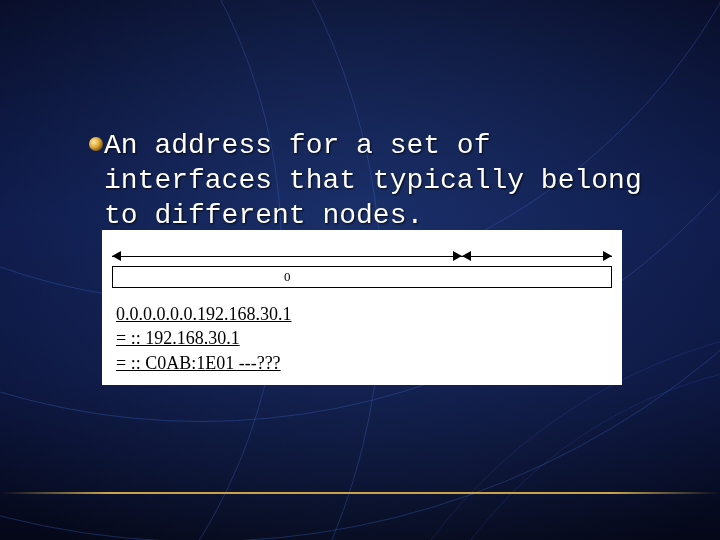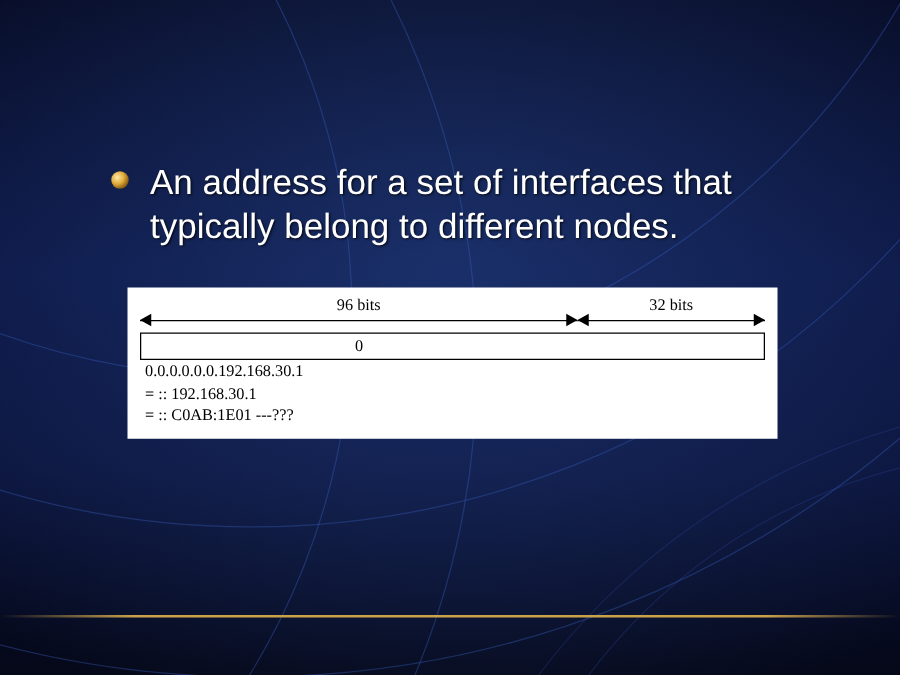--- a/index.html
+++ b/index.html
@@ -48,21 +48,22 @@
     letter-spacing: 1px;
   }
 
   .bullet-row {
     position: absolute;
     top: 128px;
     left: 88px;
     right: 60px;
     display: flex;
     align-items: flex-start;
-    gap: 16px;
+    gap: 0;
+    font-family: Liberation Mono, monospace;
   }
   .bullet-icon {
     flex: 0 0 auto;
     margin-top: 8px;
   }
   .bullet-text {
     font-size: 28px;
     line-height: 1.25;
     color: #fff;
     text-shadow: 1px 1px 2px rgba(0,0,0,0.8);
@@ -123,24 +124,26 @@
   .fields-row .cell {
     border-right: 1px solid #000;
     font-size: 13px;
     display: flex;
     align-items: center;
     justify-content: center;
   }
   .fields-row .cell:last-child { border-right: none; }
 
   .example {
-    font-size: 13px;
+    margin-top: 14px;
+    font-size: 18px;
     line-height: 1.35;
     padding-left: 4px;
     white-space: pre;
+    text-decoration: underline;
   }
 
   .footer-line {
     position: absolute;
     left: 0;
     bottom: 46px;
     width: 100%;
     height: 2px;
     background: linear-gradient(90deg, rgba(200,160,60,0) 0%, #caa24a 15%, #caa24a 85%, rgba(200,160,60,0) 100%);
   }
@@ -174,27 +177,25 @@
     </span>
     <span class="bullet-text">An address for a set of interfaces that typically belong to different nodes.</span>
   </div>
 
   <div class="diagram">
     <div class="bits-row">
       <div class="bits-seg" id="bits-left" style="left: 0px; width: 70%;">
         <div class="arrL"></div>
         <div class="line"></div>
         <div class="arrR"></div>
-        <div class="lbl">96 bits</div>
       </div>
       <div class="bits-seg" id="bits-right" style="left: 70%; width: 30%;">
         <div class="arrL"></div>
         <div class="line"></div>
         <div class="arrR"></div>
-        <div class="lbl">32 bits</div>
       </div>
     </div>
     <div class="fields-row">
       <div class="cell" id="field-left" style="flex: 0 0 70%;">0</div>
     </div>
     <div class="example" id="example-block">0.0.0.0.0.0.192.168.30.1
 = :: 192.168.30.1
 = :: C0AB:1E01 ---???</div>
   </div>
 

